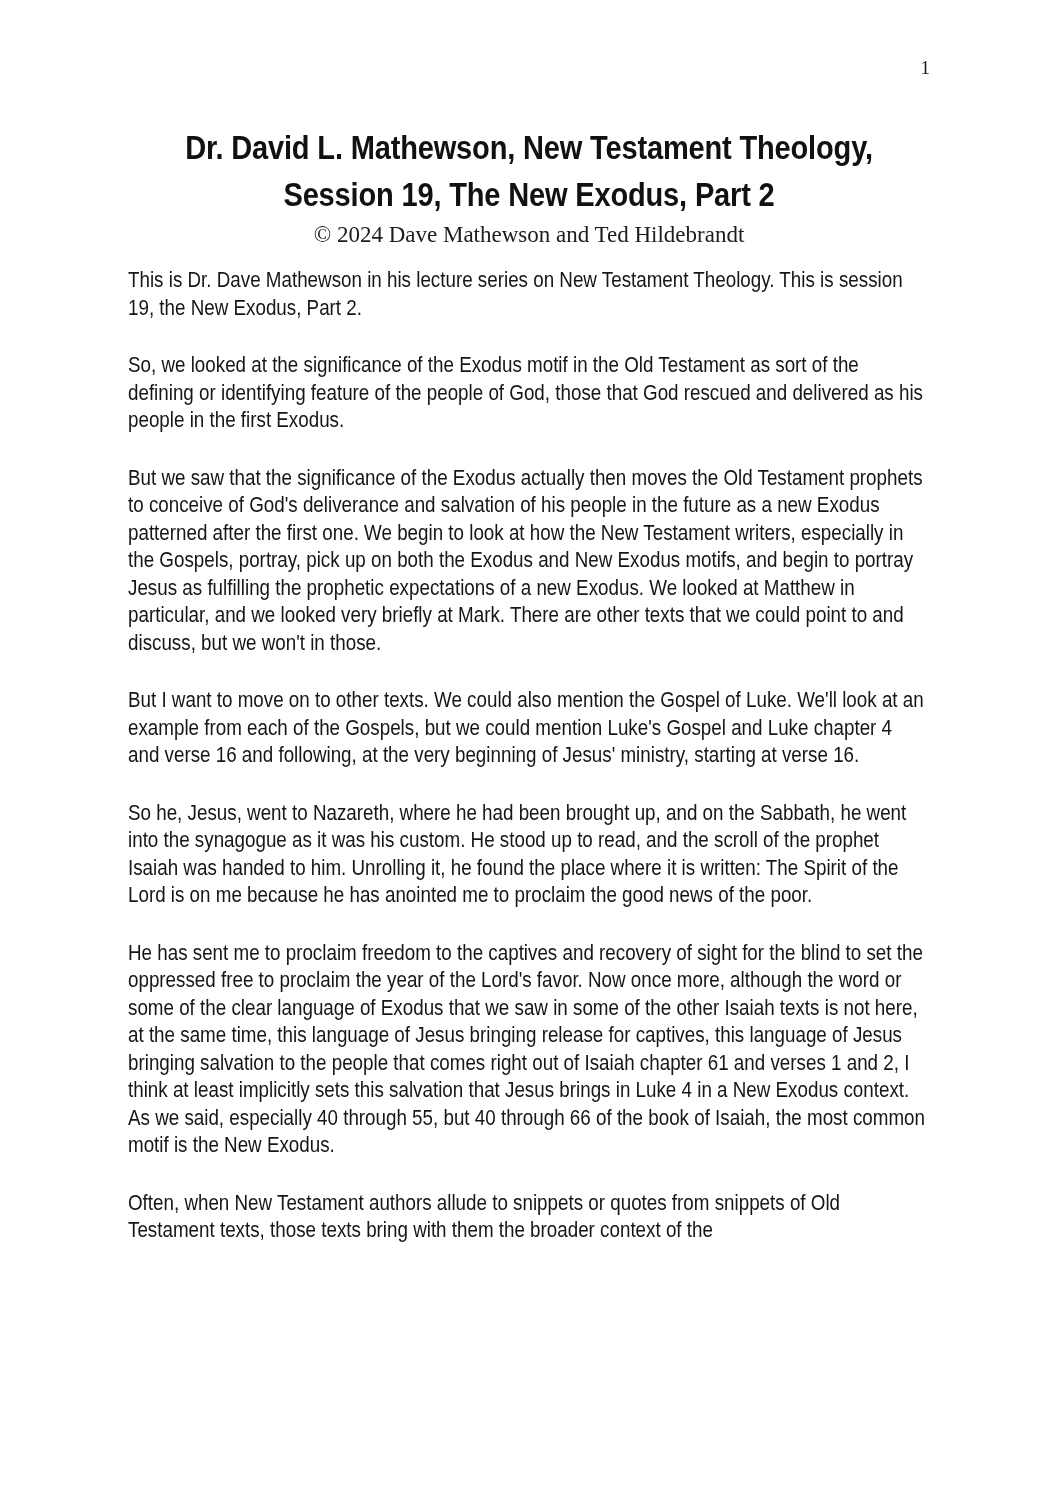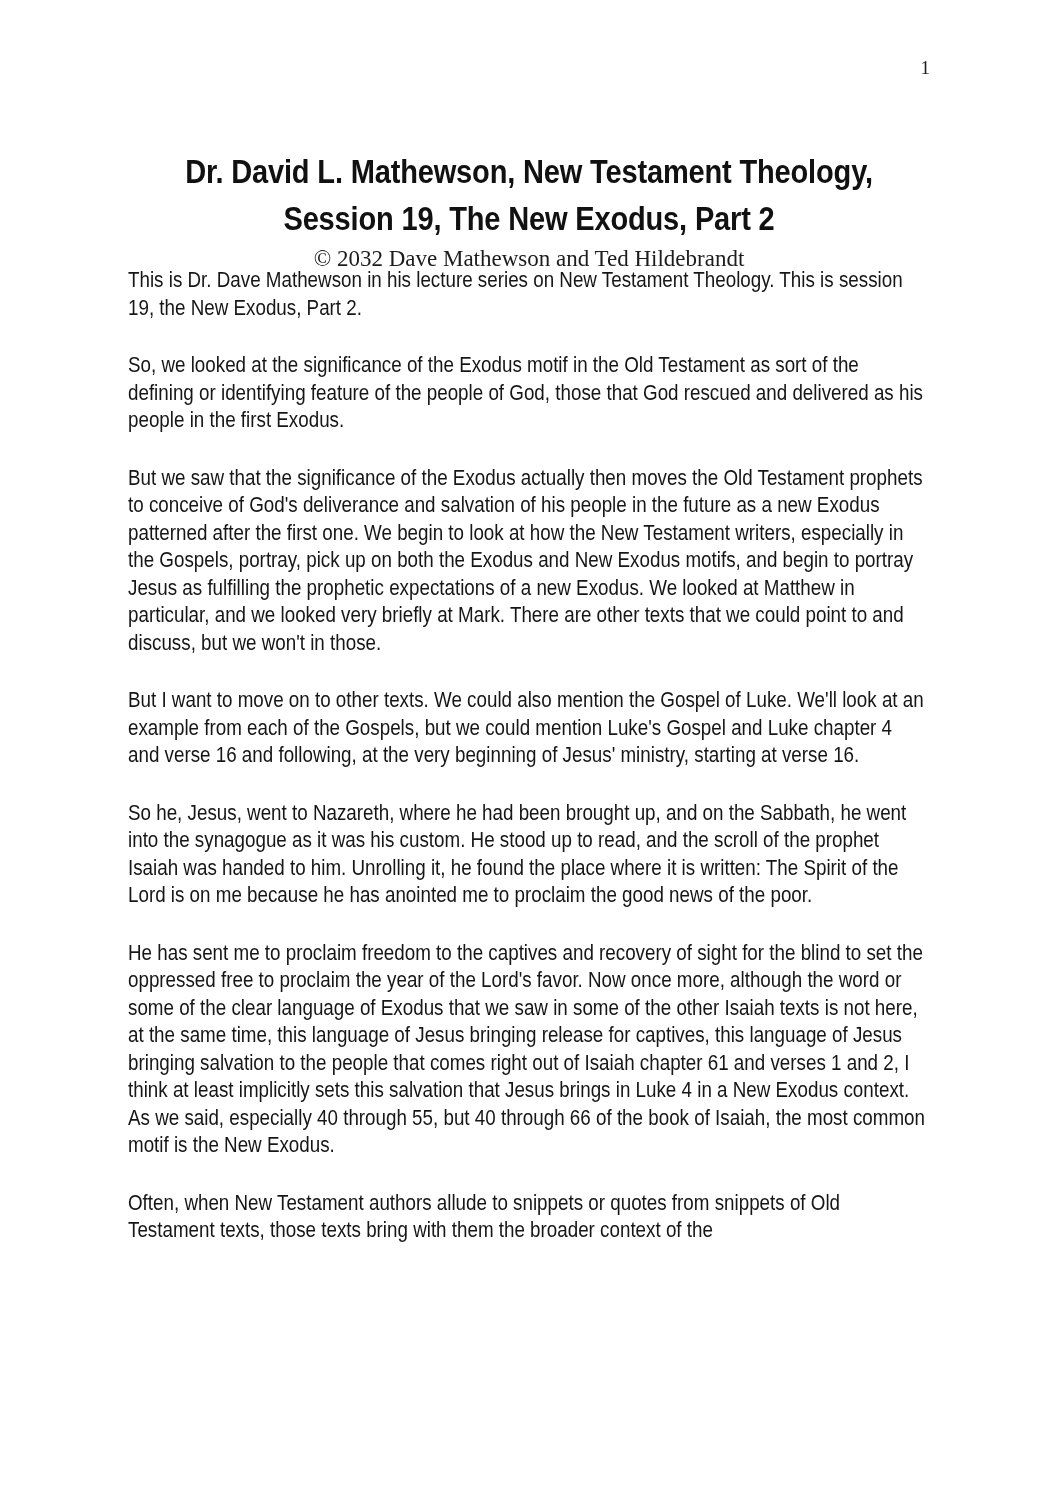--- a/index.html
+++ b/index.html
@@ -23,21 +23,20 @@
     font-size: 19px;
     line-height: 24px;
     color: #1c1c1c;
   }
   .title-block {
     position: absolute;
     top: 124px;
     left: 0;
     width: 1058px;
     text-align: center;
-    margin-top: 24px;
   }
   .title {
     margin: 0;
     font-family: "Liberation Sans", sans-serif;
     font-weight: 700;
     font-size: 33px;
     line-height: 47px;
     color: #111111;
     transform: scaleX(0.88);
     transform-origin: 50% 0;
@@ -75,21 +74,21 @@
 
 <div class="page">
 
   <div class="page-number">1</div>
 
   <header class="title-block">
     <h1 class="title">
       <span class="title-line">Dr. David L. Mathewson, New Testament Theology,</span>
       <span class="title-line">Session 19, The New Exodus, Part 2</span>
     </h1>
-    <div class="copyright">© 2032 Dave Mathewson and Ted Hildebrandt</div>
+    <div class="copyright">© 2024 Dave Mathewson and Ted Hildebrandt</div>
   </header>
 
   <main class="body-text">
       <p class="para">This is Dr. Dave Mathewson in his lecture series on New Testament Theology. This is session 19, the New Exodus, Part 2.</p>
       <p class="para">So, we looked at the significance of the Exodus motif in the Old Testament as sort of the defining or identifying feature of the people of God, those that God rescued and delivered as his people in the first Exodus.</p>
       <p class="para">But we saw that the significance of the Exodus actually then moves the Old Testament prophets to conceive of God's deliverance and salvation of his people in the future as a new Exodus patterned after the first one. We begin to look at how the New Testament writers, especially in the Gospels, portray, pick up on both the Exodus and New Exodus motifs, and begin to portray Jesus as fulfilling the prophetic expectations of a new Exodus. We looked at Matthew in particular, and we looked very briefly at Mark. There are other texts that we could point to and discuss, but we won't in those.</p>
       <p class="para">But I want to move on to other texts. We could also mention the Gospel of Luke. We'll look at an example from each of the Gospels, but we could mention Luke's Gospel and Luke chapter 4 and verse 16 and following, at the very beginning of Jesus' ministry, starting at verse 16.</p>
       <p class="para">So he, Jesus, went to Nazareth, where he had been brought up, and on the Sabbath, he went into the synagogue as it was his custom. He stood up to read, and the scroll of the prophet Isaiah was handed to him. Unrolling it, he found the place where it is written: The Spirit of the Lord is on me because he has anointed me to proclaim the good news of the poor.</p>
       <p class="para">He has sent me to proclaim freedom to the captives and recovery of sight for the blind to set the oppressed free to proclaim the year of the Lord's favor. Now once more, although the word or some of the clear language of Exodus that we saw in some of the other Isaiah texts is not here, at the same time, this language of Jesus bringing release for captives, this language of Jesus bringing salvation to the people that comes right out of Isaiah chapter 61 and verses 1 and 2, I think at least implicitly sets this salvation that Jesus brings in Luke 4 in a New Exodus context. As we said, especially 40 through 55, but 40 through 66 of the book of Isaiah, the most common motif is the New Exodus.</p>
       <p class="para">Often, when New Testament authors allude to snippets or quotes from snippets of Old Testament texts, those texts bring with them the broader context of the</p>

